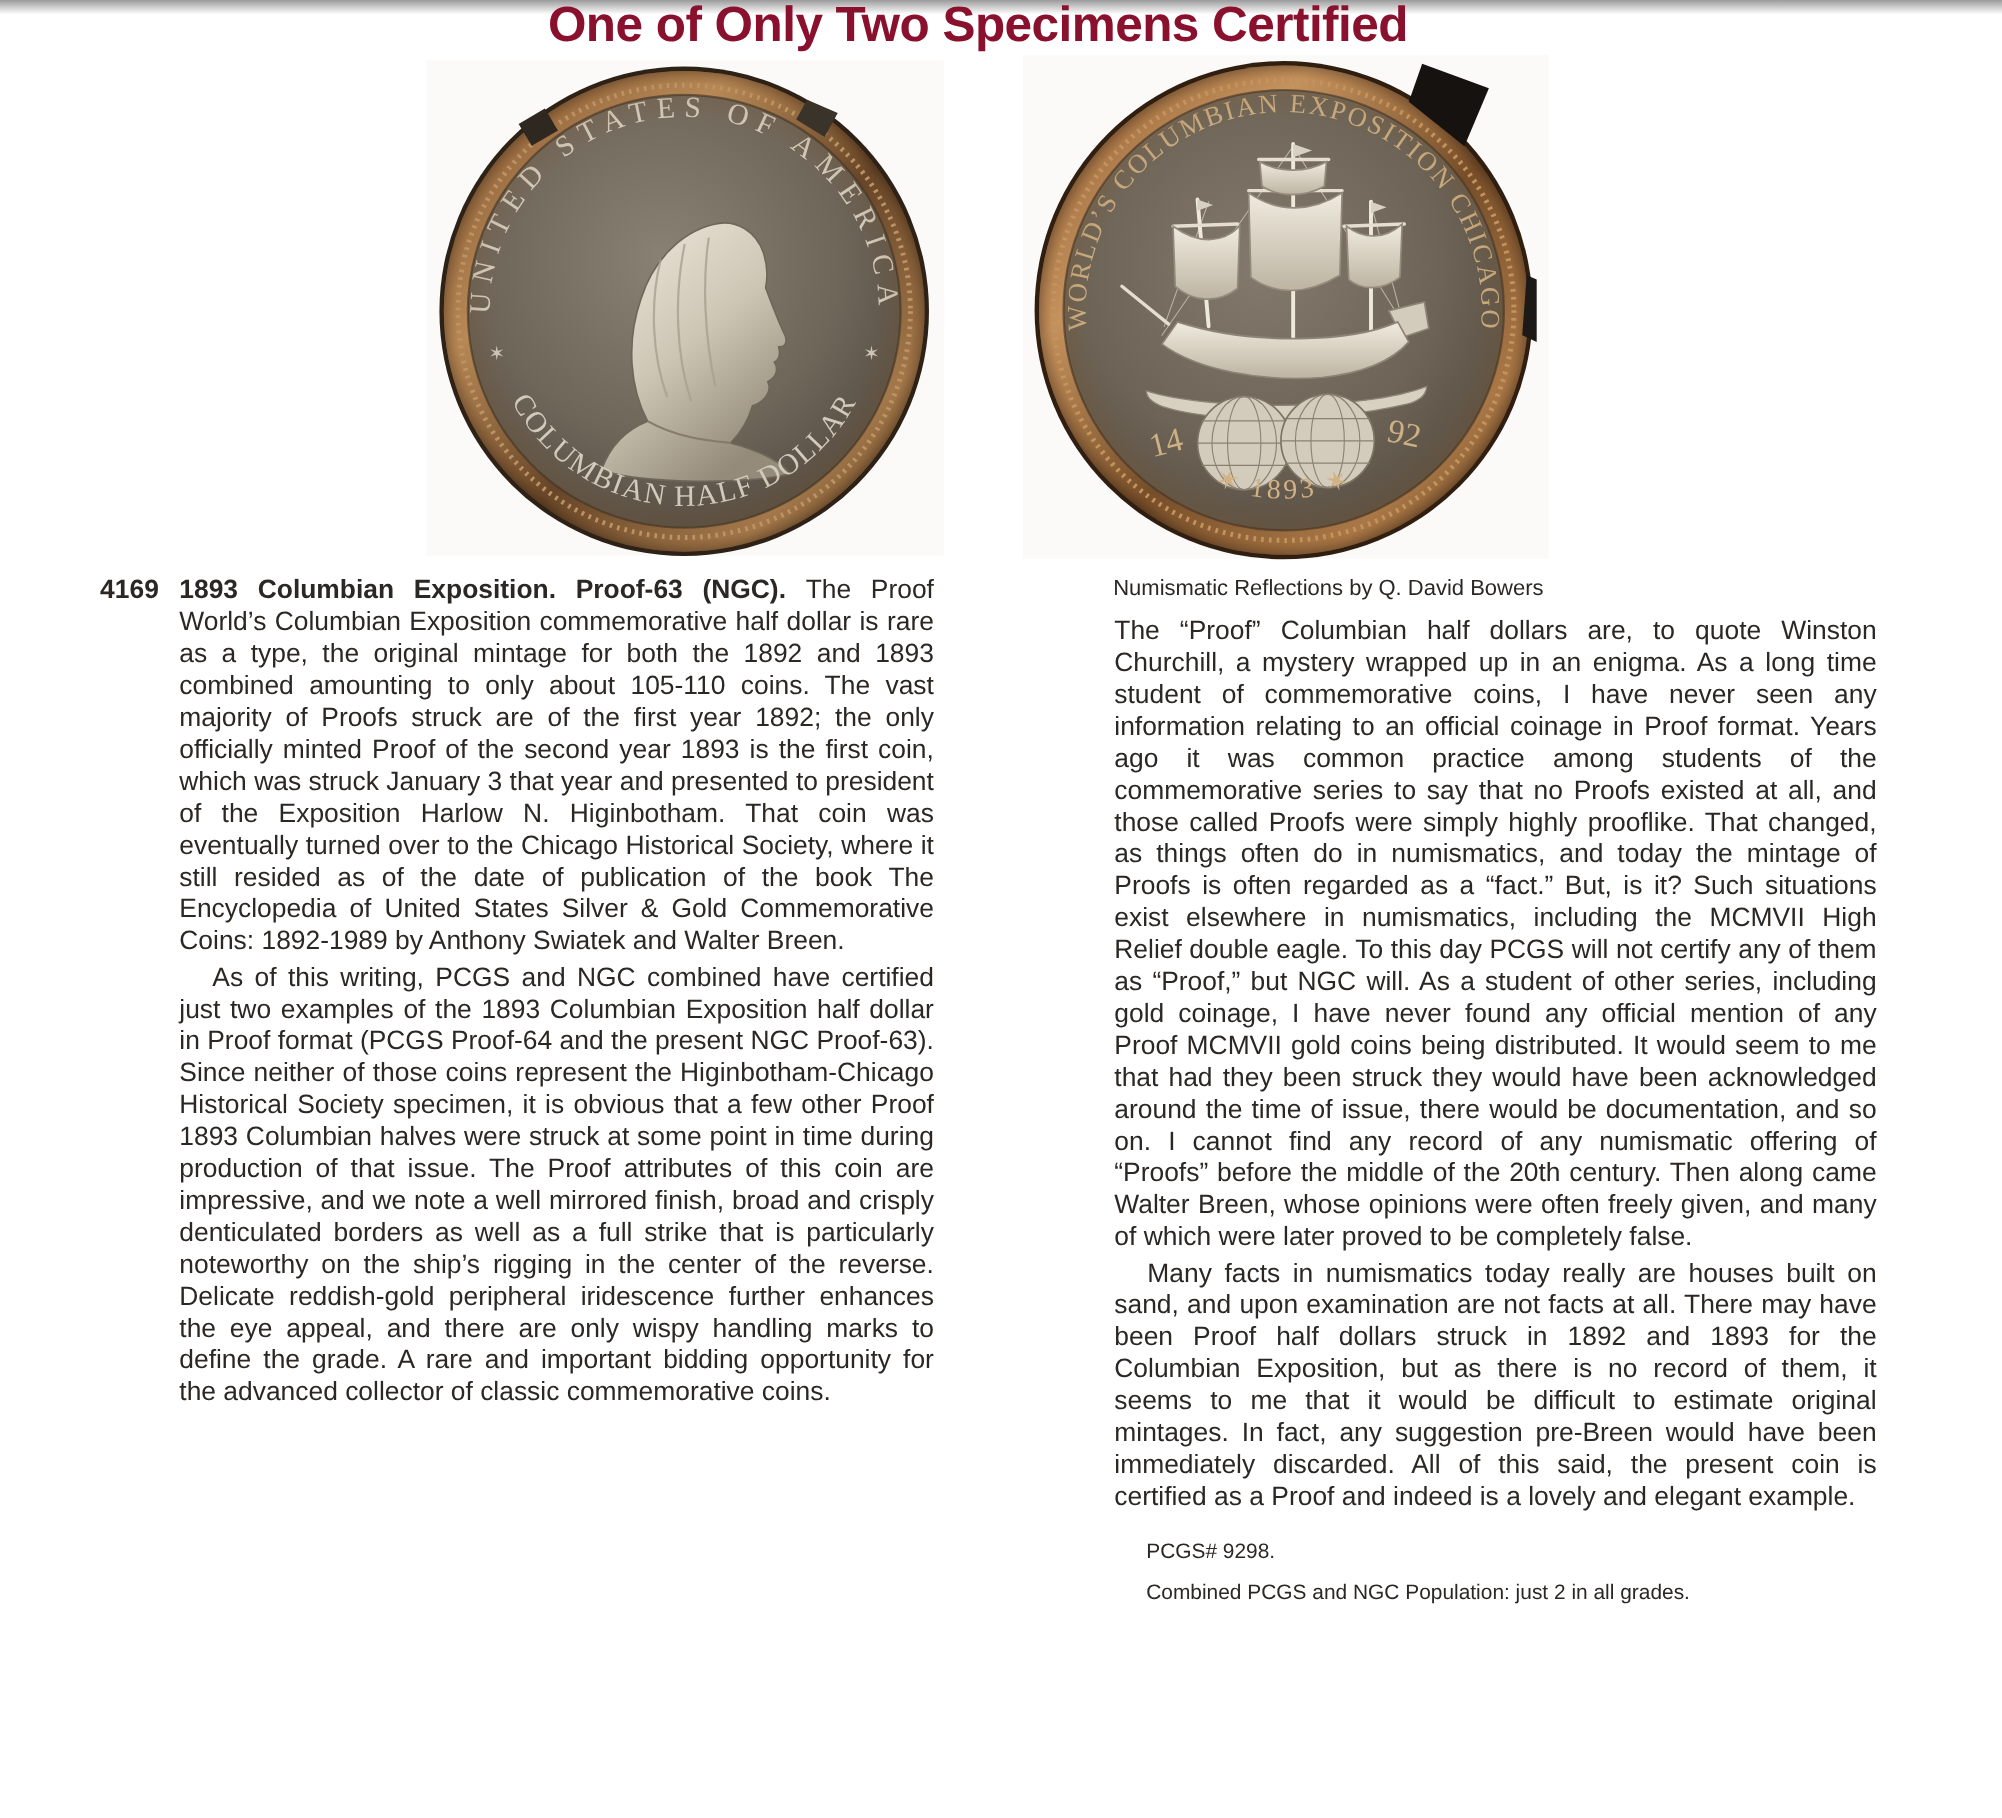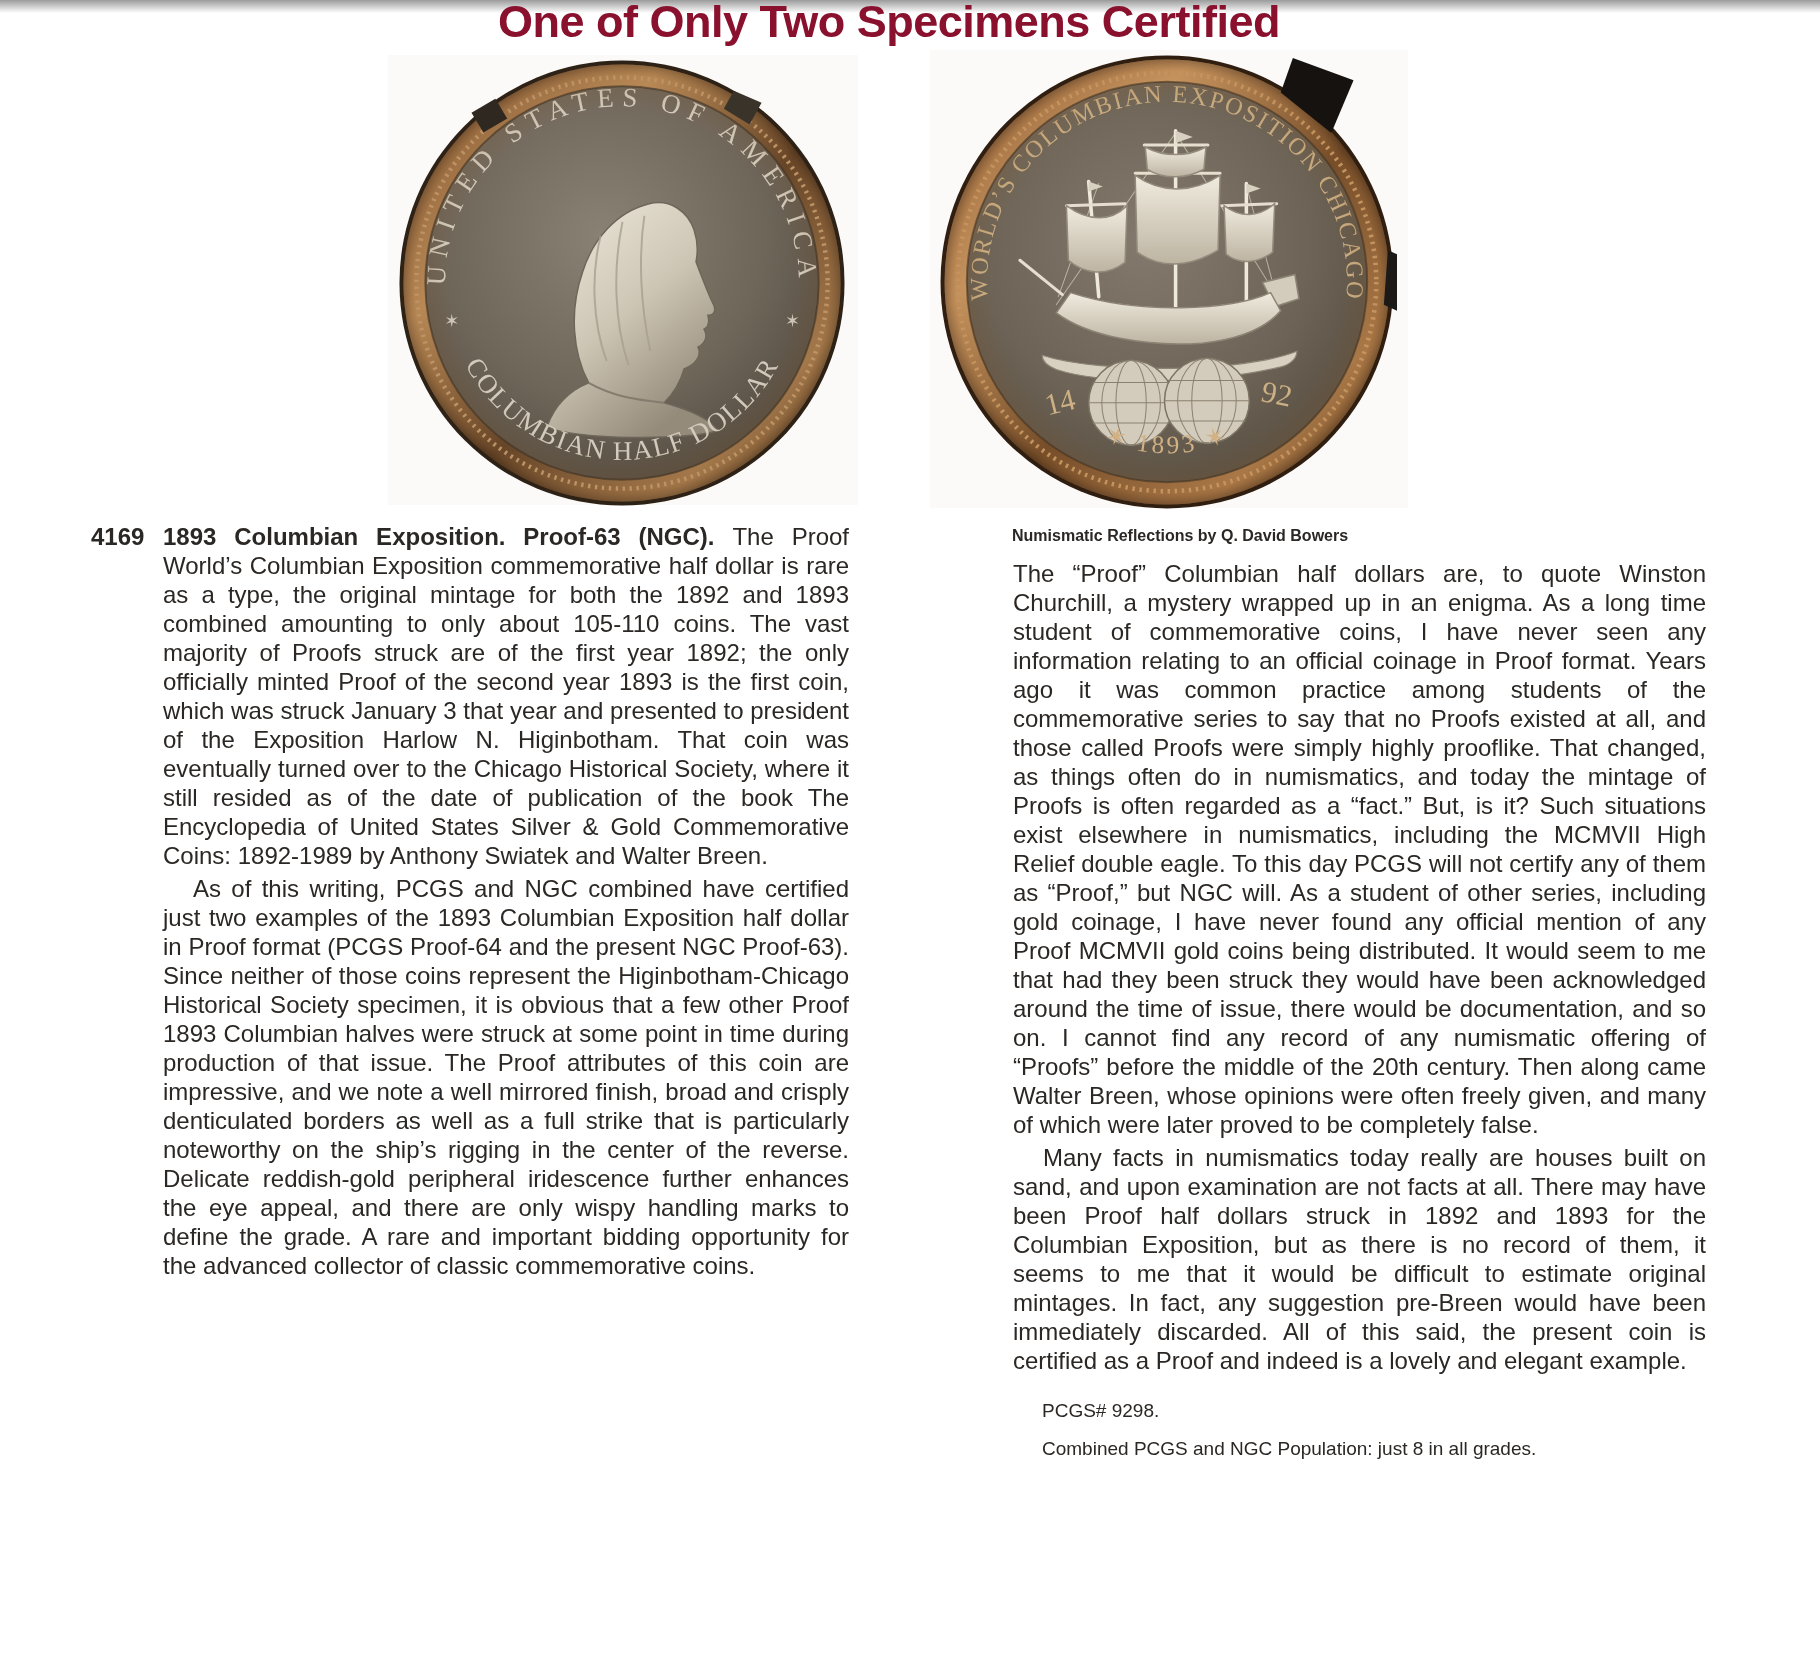--- a/index.html
+++ b/index.html
@@ -20,21 +20,21 @@
   .coin-obv{left:396px;top:57px;width:452px;height:452px;}
   .coin-rev{left:936px;top:52px;width:462px;height:460px;}
   .col{position:absolute;text-align:justify;font-size:24px;line-height:29px;}
   .col p{margin:1px;}
   .col p + p{margin-top:4px;text-indent:30px;}
   .lot-col{left:162px;top:521px;width:688px;}
   .right-col{left:1012px;top:521px;width:695px;}
   .lot-number{position:absolute;left:-72px;top:0;font-weight:bold;}
   .b{font-weight:bold;}
   .i{}
-  .refl-heading{font-weight:bold;font-size:16px;line-height:29px;margin:0 0 9px 0;text-align:left;}
+  .refl-heading{font-weight:normal;font-size:20px;line-height:29px;margin:0 0 9px 0;text-align:left;}
   .footnote{font-size:19px;line-height:23px;padding-left:30px;text-align:left;text-indent:0;}
   .footnote-1{margin-top:24px;}
   .footnote-2{margin-top:15px;}
   svg text{font-family:"Liberation Serif",serif;}
 </style>
 </head>
 <body>
 
 <div class="top-shade"></div>
 
@@ -187,14 +187,14 @@
     <span class="b">1893 Columbian Exposition. Proof-63 (NGC). </span><span>The Proof World’s Columbian Exposition commemorative half dollar is rare as a type, the original mintage for both the 1892 and 1893 combined amounting to only about 105-110 coins. The vast majority of Proofs struck are of the first year 1892; the only </span><span class="i">officially</span><span> minted Proof of the second year 1893 is the first coin, which was struck January 3 that year and presented to president of the Exposition Harlow N. Higinbotham. That coin was eventually turned over to the Chicago Historical Society, where it still resided as of the date of publication of the book </span><span class="i">The Encyclopedia of United States Silver &amp; Gold Commemorative Coins: 1892-1989</span><span> by Anthony Swiatek and Walter Breen.</span>
   </p>
   <p>As of this writing, PCGS and NGC combined have certified just two examples of the 1893 Columbian Exposition half dollar in Proof format (PCGS Proof-64 and the present NGC Proof-63). Since neither of those coins represent the Higinbotham-Chicago Historical Society specimen, it is obvious that a few other Proof 1893 Columbian halves were struck at some point in time during production of that issue. The Proof attributes of this coin are impressive, and we note a well mirrored finish, broad and crisply denticulated borders as well as a full strike that is particularly noteworthy on the ship’s rigging in the center of the reverse. Delicate reddish-gold peripheral iridescence further enhances the eye appeal, and there are only wispy handling marks to define the grade. A rare and important bidding opportunity for the advanced collector of classic commemorative coins.</p>
 </div>
 
 <div class="col right-col">
   <h3 class="refl-heading">Numismatic Reflections by Q. David Bowers</h3>
   <p><span>The “Proof” Columbian half dollars are, to quote Winston Churchill, a mystery wrapped up in an enigma. As a long time student of commemorative coins, I have never seen any information relating to an official coinage in Proof format. Years ago it was common practice among students of the commemorative series to say that no Proofs existed at all, and those called Proofs were simply highly </span><span class="i">prooflike</span><span>. That changed, as things often do in numismatics, and today the mintage of Proofs is often regarded as a “fact.” But, is it? Such situations exist elsewhere in numismatics, including the MCMVII High Relief double eagle. To this day PCGS will not certify any of them as “Proof,” but NGC will. As a student of other series, including gold coinage, I have never found any official mention of any Proof MCMVII gold coins being distributed. It would seem to me that had they been struck they would have been acknowledged around the time of issue, there would be documentation, and so on. I cannot find any record of any numismatic offering of “Proofs” before the middle of the 20th century. Then along came Walter Breen, whose opinions were often freely given, and many of which were later proved to be completely false.</span></p>
   <p>Many facts in numismatics today really are houses built on sand, and upon examination are not facts at all. There may have been Proof half dollars struck in 1892 and 1893 for the Columbian Exposition, but as there is no record of them, it seems to me that it would be difficult to estimate original mintages. In fact, any suggestion pre-Breen would have been immediately discarded. All of this said, the present coin is certified as a Proof and indeed is a lovely and elegant example.</p>
   <div class="footnote footnote-1">PCGS# 9298.</div>
-  <div class="footnote footnote-2">Combined PCGS and NGC Population: just 8 in all grades.</div>
+  <div class="footnote footnote-2">Combined PCGS and NGC Population: just 2 in all grades.</div>
 </div>
 
 </body></html>

